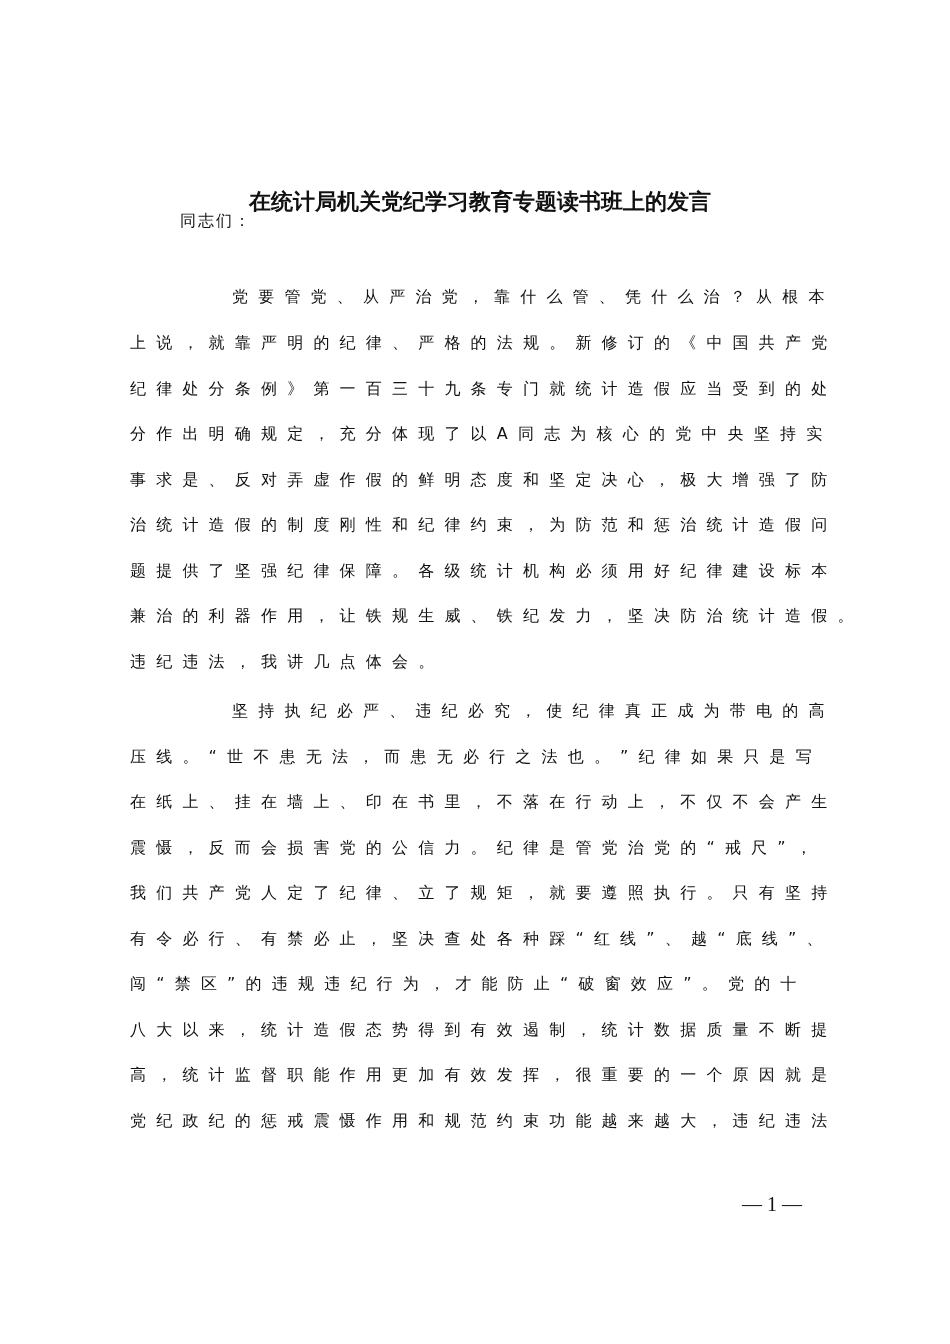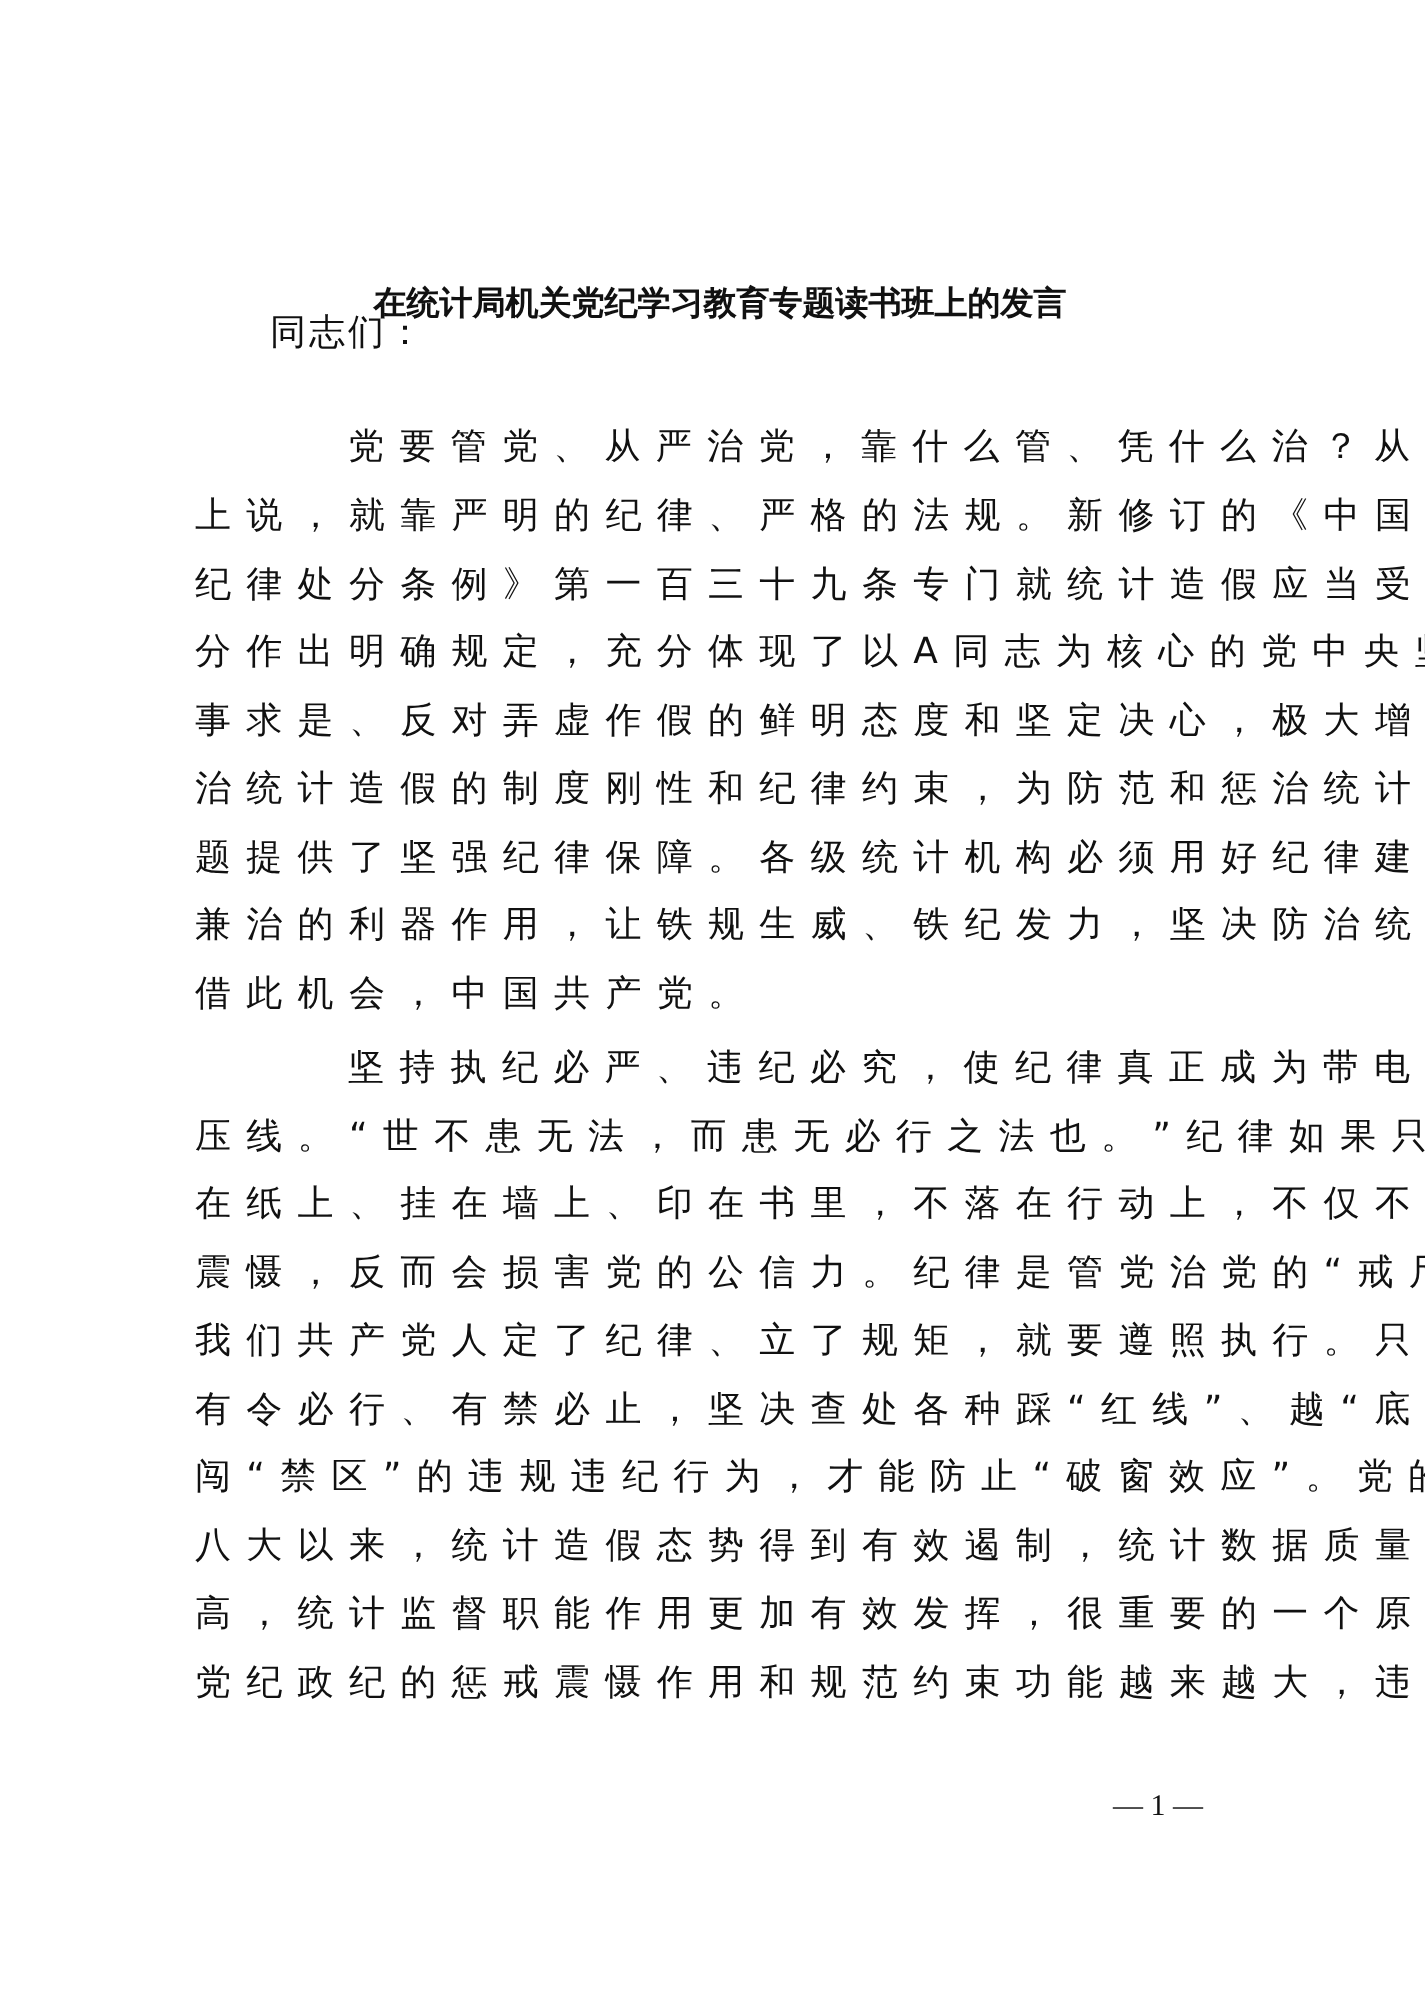--- a/index.html
+++ b/index.html
@@ -1,20 +1,20 @@
 <!DOCTYPE html>
 <html><head>
 <meta charset="utf-8">
 <style>
   html, body { margin: 0; padding: 0; background: #ffffff; }
   body { width: 950px; height: 1344px; position: relative; overflow: hidden;
          font-family: "DejaVu Sans", sans-serif; color: #111; }
   .title { position: absolute; top: 187px; left: 0; width: 960px; text-align: center;
            font-family: "DejaVu Serif", serif; font-weight: bold; font-size: 22px; letter-spacing: 0px; }
-  .line { position: absolute; left: 130px; font-size: 24px; line-height: 30px; white-space: nowrap;
+  .line { position: absolute; left: 130px; font-size: 16px; line-height: 30px; white-space: nowrap;
           letter-spacing: 10.2px; }
   .greet { left: 180px; letter-spacing: 2px; }
   .indent { left: 232px; }
   .pagenum { position: absolute; top: 1193px; left: 742px; font-family: "Liberation Serif", serif;
              font-size: 20px; color: #111; }
 </style>
 </head>
 <body>
 
 <div>
@@ -22,21 +22,21 @@
   <div class="line greet" style="top:206px;">同志们：</div>
 
   <div class="line indent" style="top:282px;">党要管党、从严治党，靠什么管、凭什么治？从根本</div>
   <div class="line" style="top:328px;">上说，就靠严明的纪律、严格的法规。新修订的《中国共产党</div>
   <div class="line" style="top:374px;">纪律处分条例》第一百三十九条专门就统计造假应当受到的处</div>
   <div class="line" style="top:419px;">分作出明确规定，充分体现了以A同志为核心的党中央坚持实</div>
   <div class="line" style="top:465px;">事求是、反对弄虚作假的鲜明态度和坚定决心，极大增强了防</div>
   <div class="line" style="top:510px;">治统计造假的制度刚性和纪律约束，为防范和惩治统计造假问</div>
   <div class="line" style="top:556px;">题提供了坚强纪律保障。各级统计机构必须用好纪律建设标本</div>
   <div class="line" style="top:601px;">兼治的利器作用，让铁规生威、铁纪发力，坚决防治统计造假。</div>
-  <div class="line" style="top:647px;">借此机会，中国共产党。</div>
+  <div class="line" style="top:647px;">违纪违法，我讲几点体会。</div>
 
   <div class="line indent" style="top:696px;">坚持执纪必严、违纪必究，使纪律真正成为带电的高</div>
   <div class="line" style="top:742px;">压线。“世不患无法，而患无必行之法也。”纪律如果只是写</div>
   <div class="line" style="top:787px;">在纸上、挂在墙上、印在书里，不落在行动上，不仅不会产生</div>
   <div class="line" style="top:833px;">震慑，反而会损害党的公信力。纪律是管党治党的“戒尺”，</div>
   <div class="line" style="top:878px;">我们共产党人定了纪律、立了规矩，就要遵照执行。只有坚持</div>
   <div class="line" style="top:924px;">有令必行、有禁必止，坚决查处各种踩“红线”、越“底线”、</div>
   <div class="line" style="top:969px;">闯“禁区”的违规违纪行为，才能防止“破窗效应”。党的十</div>
   <div class="line" style="top:1015px;">八大以来，统计造假态势得到有效遏制，统计数据质量不断提</div>
   <div class="line" style="top:1060px;">高，统计监督职能作用更加有效发挥，很重要的一个原因就是</div>

